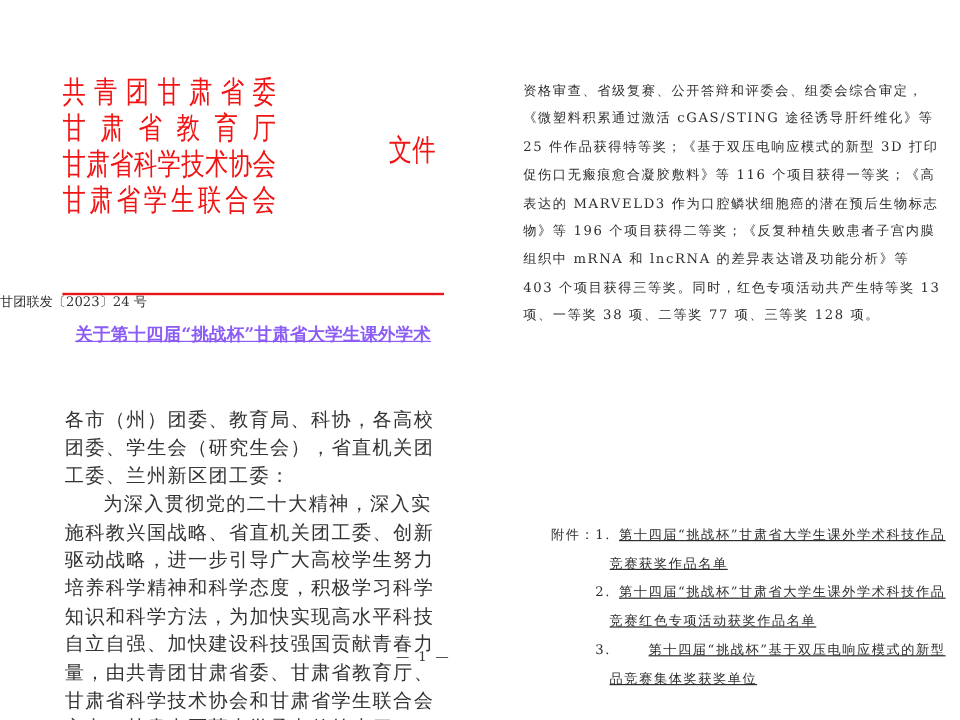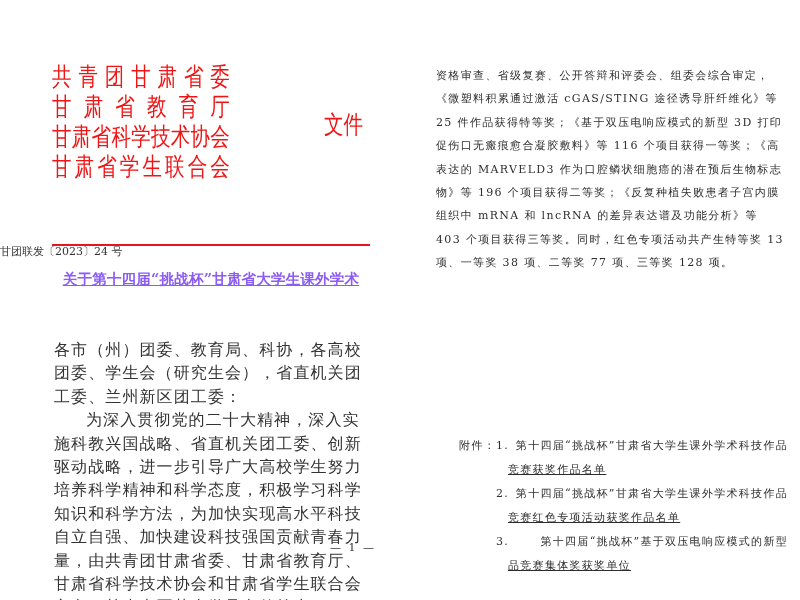--- a/index.html
+++ b/index.html
@@ -120,21 +120,21 @@
       width: 330px;
       font-size: 11px;
       line-height: 24px;
       color: #2e2e2e;
       letter-spacing: 1.3px;
     }
     .att-row { display: flex; text-align: right; }
     .att-label { width: 38px; flex-shrink: 0; }
     .att-blank { width: 38px; flex-shrink: 0; }
     .att-num { width: 12px; flex-shrink: 0; }
-    .att-text { flex: 1; }
+    .att-text { flex: 1; text-decoration: underline; }
     .att-cont { padding-left: 50px; text-decoration: underline; }
   </style>
 </head>
 <body>
 
 <div class="page-left">
 
   <div class="masthead">
     <div class="masthead-line" style="width:228px;">
       <span class="ch">共</span>

